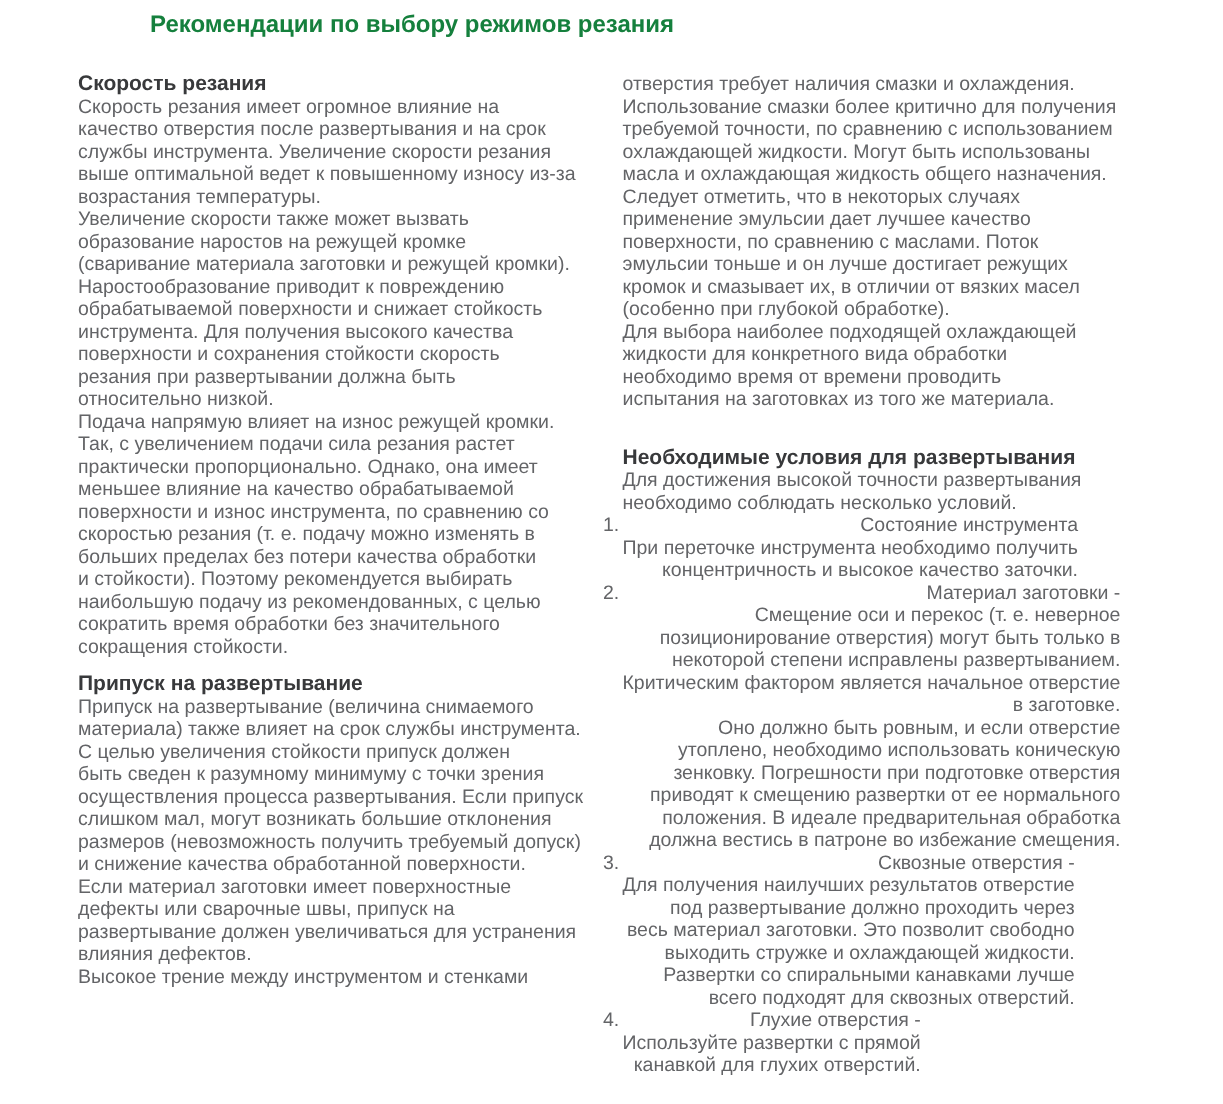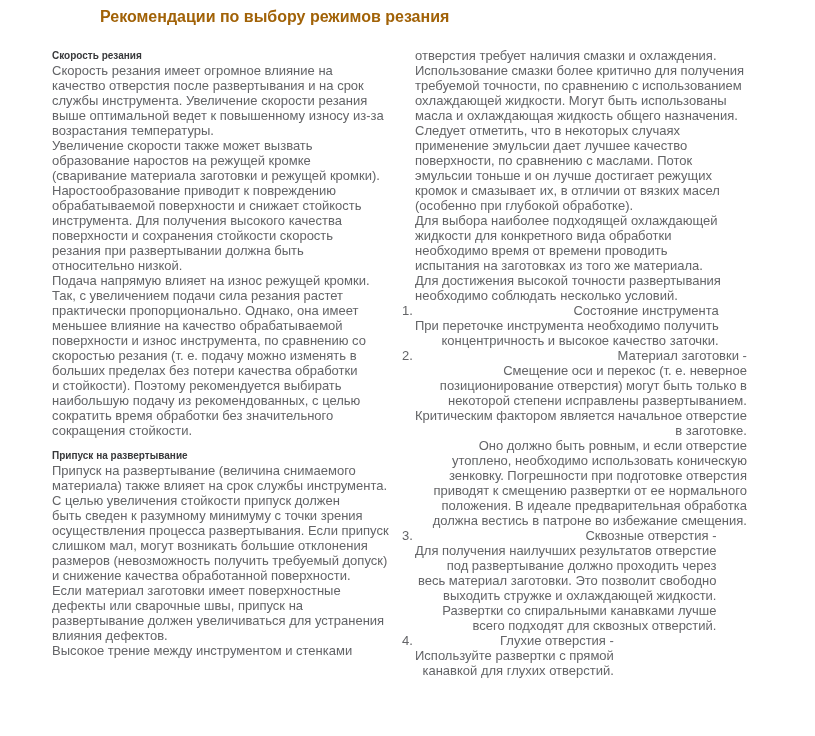--- a/index.html
+++ b/index.html
@@ -10,34 +10,34 @@
     background: #ffffff;
     font-family: "Liberation Sans", sans-serif;
     overflow: hidden;
   }
   .doc-title {
     position: absolute;
     left: 100px;
     top: 8px;
     font-size: 16px;
     font-weight: bold;
-    color: #a16207;
+    color: #15803d;
     white-space: nowrap;
   }
   .col {
     position: absolute;
     top: 48px;
     font-size: 13px;
     line-height: 15px;
     color: #636467;
   }
   .col-left  { left: 52px;  width: 392px; }
   .col-right { left: 415px; width: 374px; }
   .sec-heading {
-    font-size: 10px;
+    font-size: 14px;
     font-weight: bold;
     color: #38393b;
     line-height: 15px;
   }
   .sec { margin: 0; }
   .sec + .sec .sec-heading { margin-top: 10px; }
   .body-text { white-space: pre-line; }
   .col-right .sec-heading.big-gap { margin-top: 24px; }
   .num-list { margin: 0; }
   .num-item { display: flex; align-items: flex-start; }
@@ -124,20 +124,21 @@
 поверхности, по сравнению с маслами. Поток
 эмульсии тоньше и он лучше достигает режущих
 кромок и смазывает их, в отличии от вязких масел
 (особенно при глубокой обработке).
 Для выбора наиболее подходящей охлаждающей
 жидкости для конкретного вида обработки
 необходимо время от времени проводить
 испытания на заготовках из того же материала.</div>
 
     <div class="sec">
+      <div class="sec-heading big-gap">Необходимые условия для развертывания</div>
       <div class="body-text">Для достижения высокой точности развертывания
 необходимо соблюдать несколько условий.</div>
 
       <div class="num-list">
 
         <div class="num-item">
           <span class="item-num">1.</span>
           <span class="item-text">Состояние инструмента
 При переточке инструмента необходимо получить
 концентричность и высокое качество заточки.</span>

